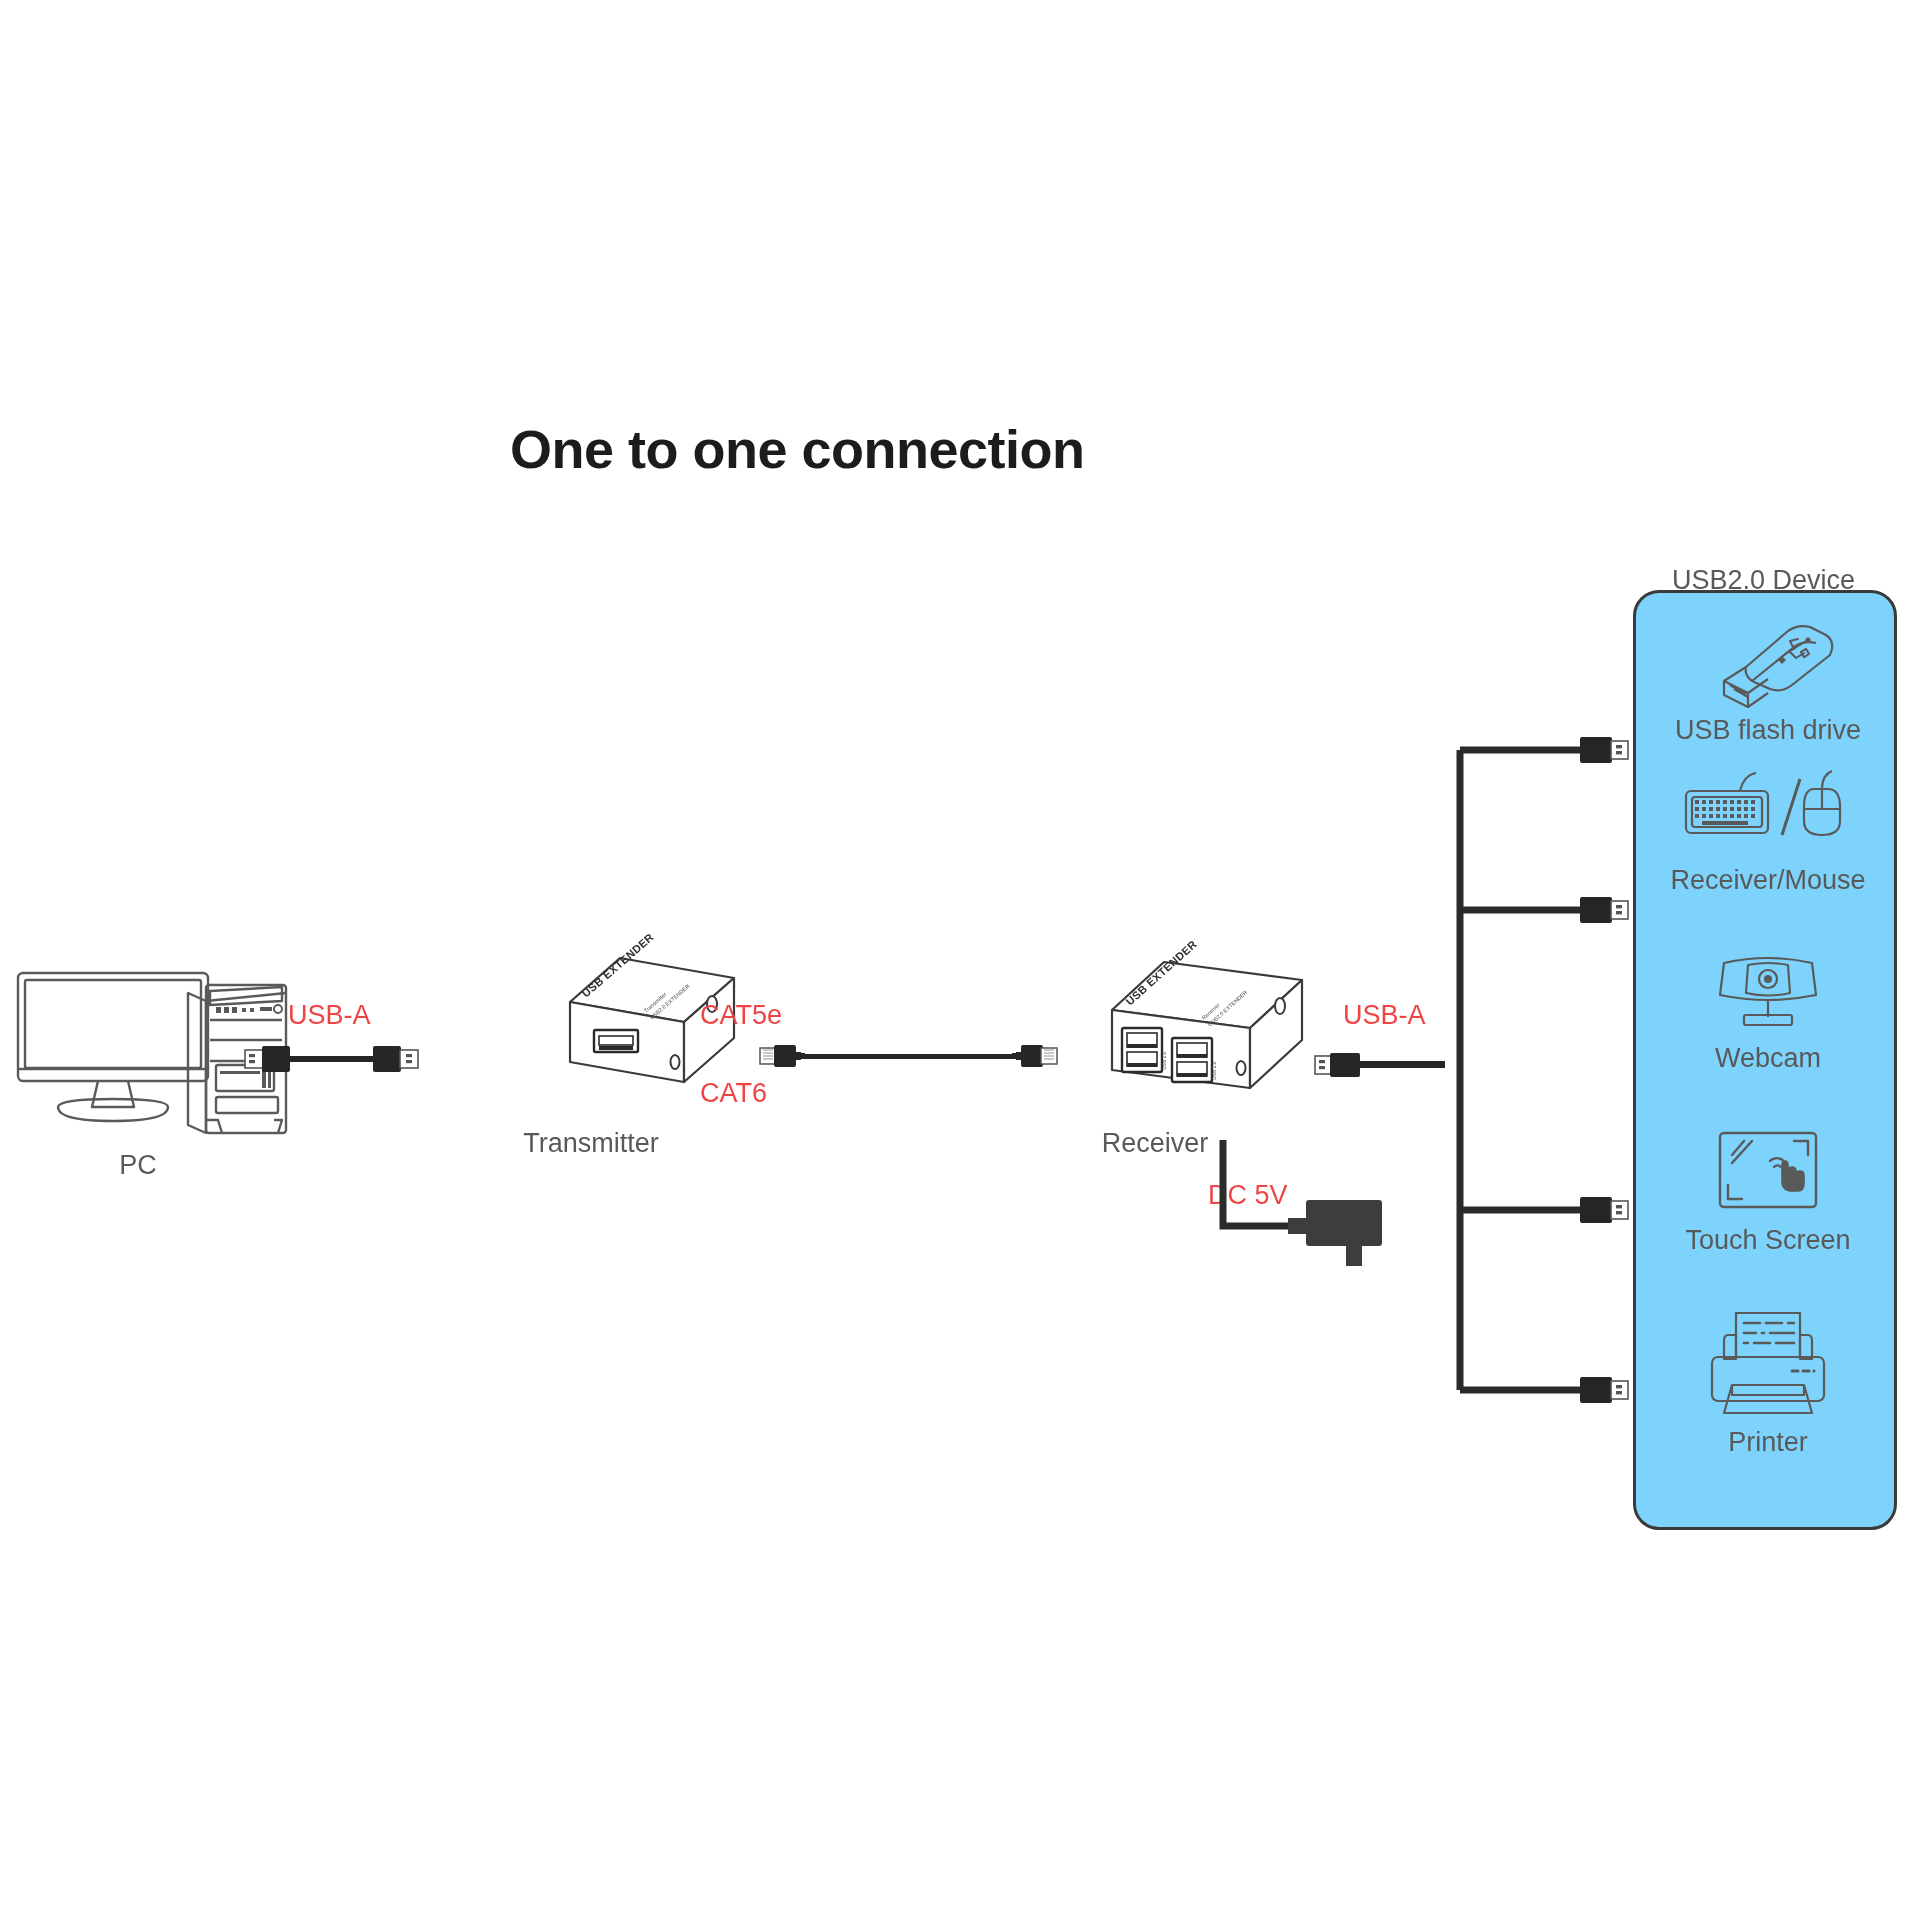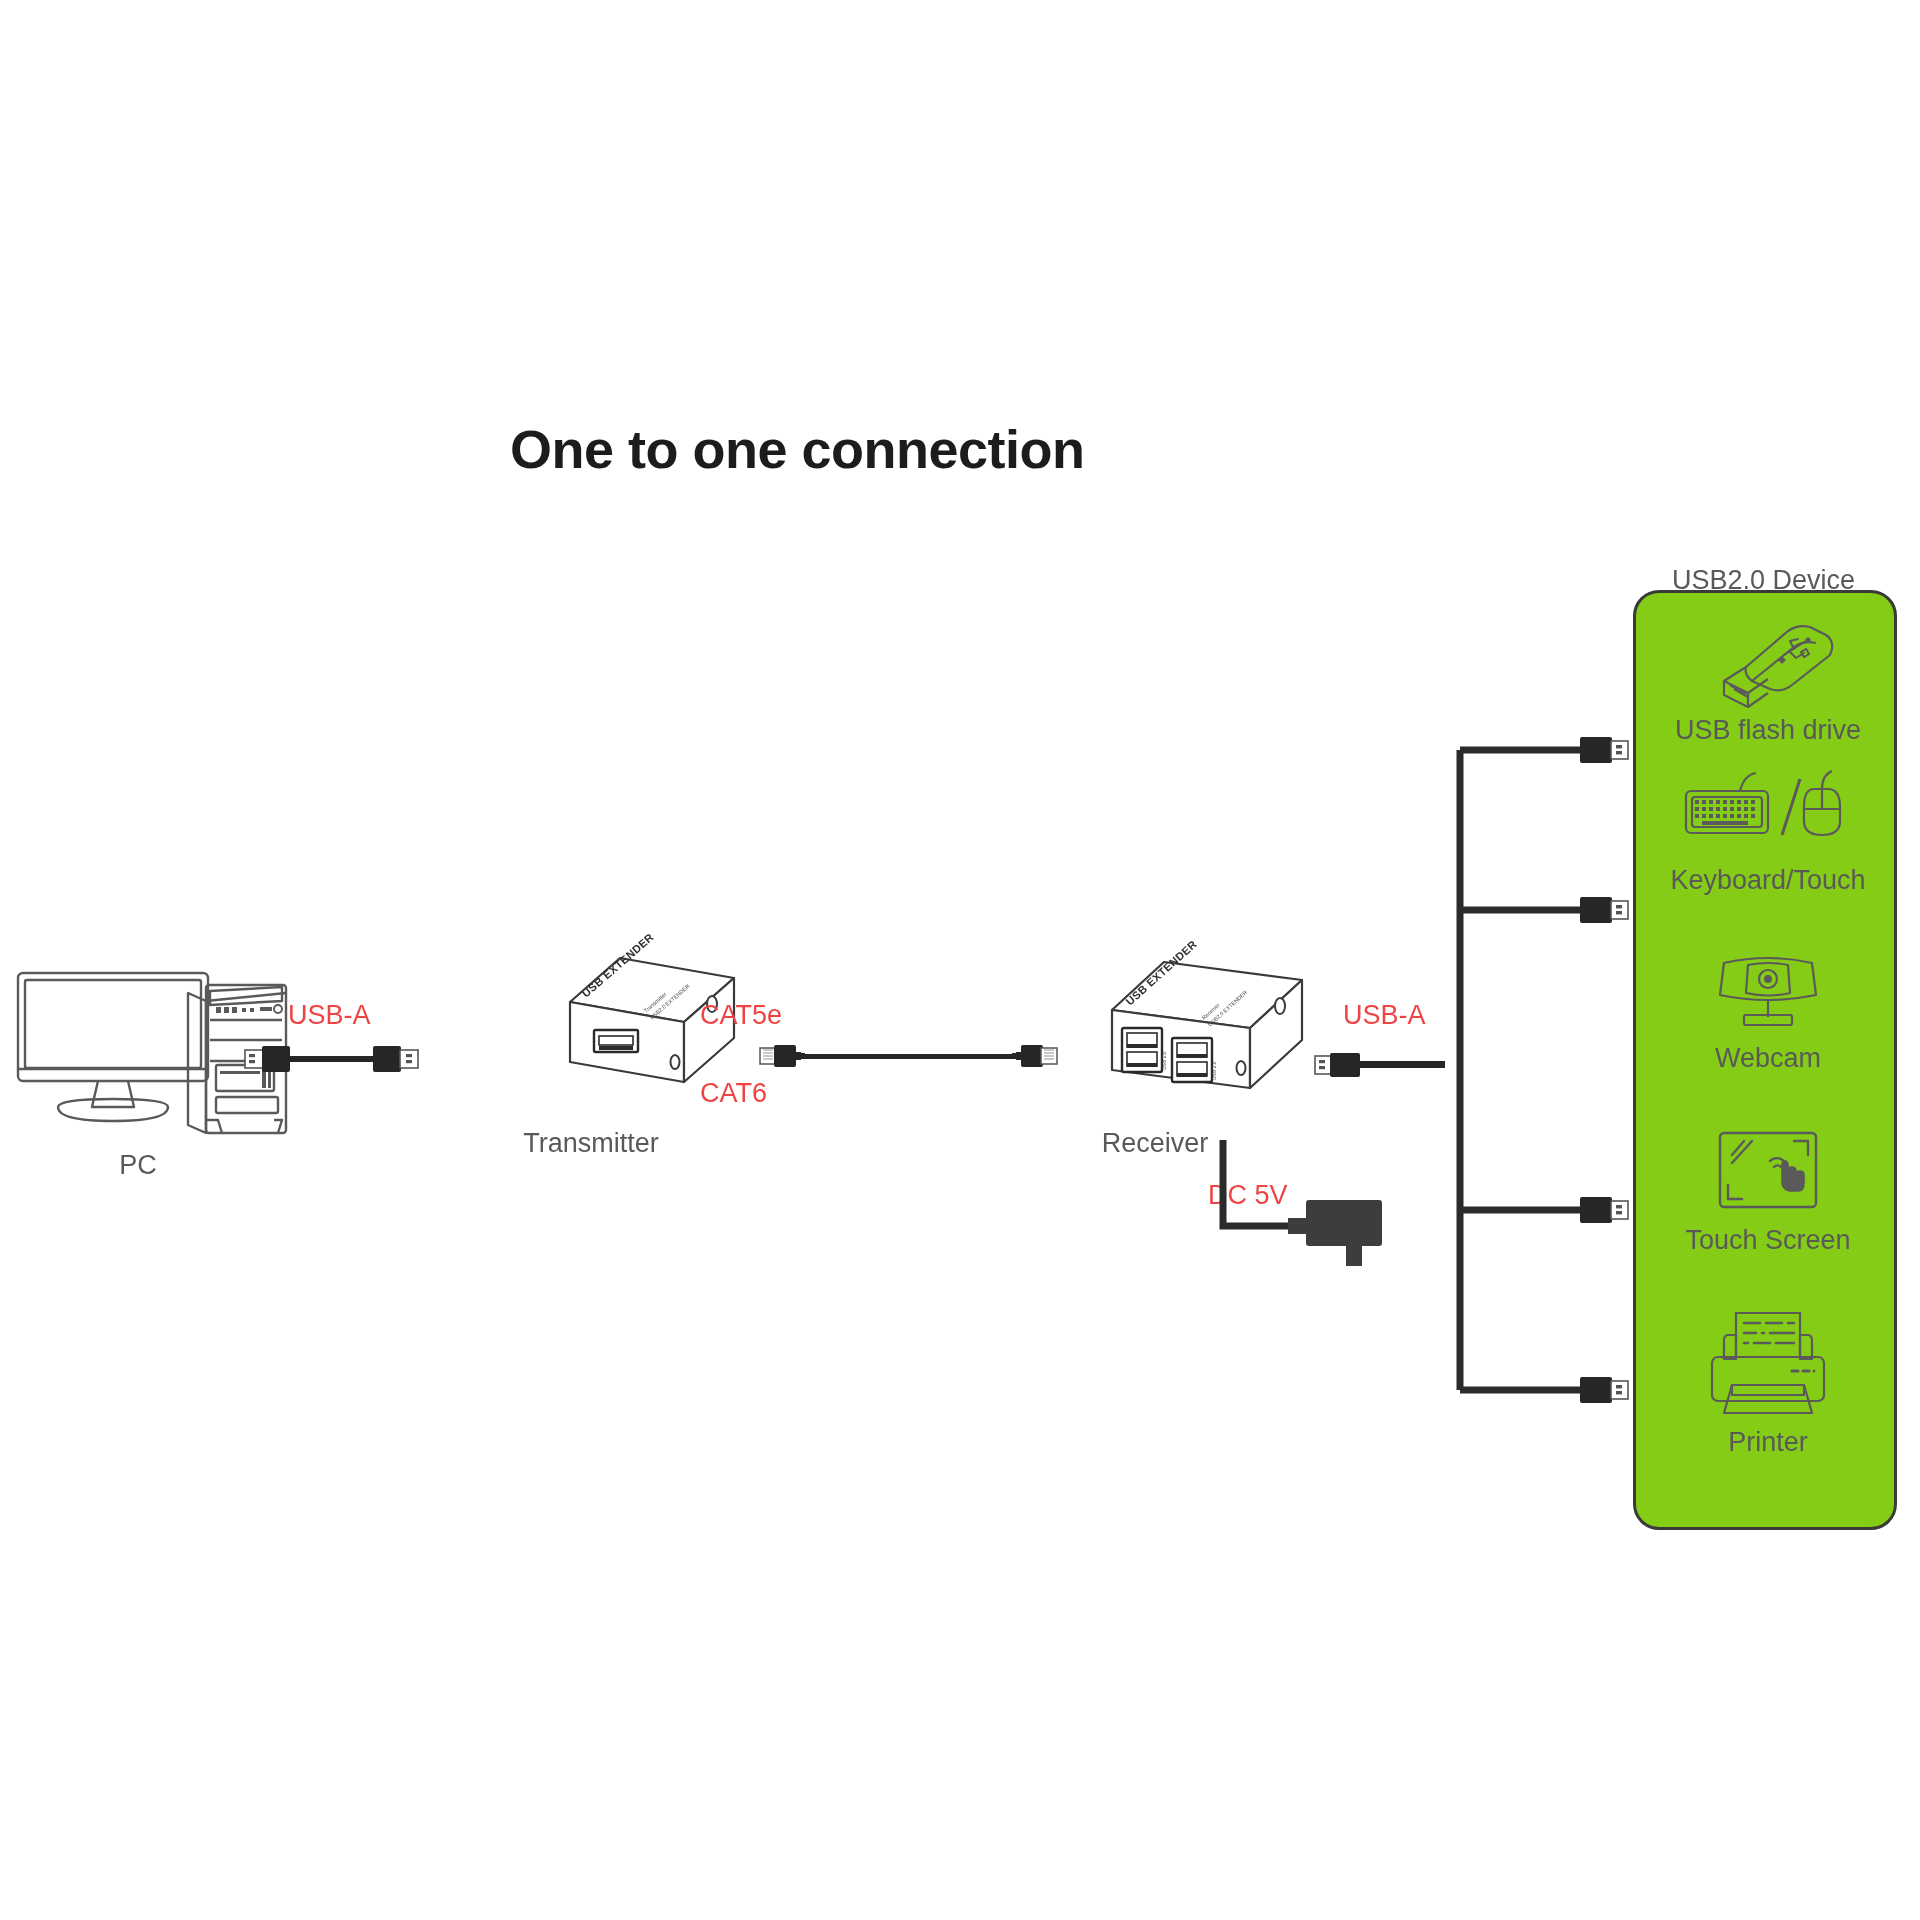--- a/index.html
+++ b/index.html
@@ -50,21 +50,21 @@
     white-space: nowrap;
   }
   .device-panel {
     position: absolute;
     left: 1633px;
     top: 590px;
     width: 264px;
     height: 940px;
     border: 3px solid #3a3a3a;
     border-radius: 26px;
-    background: #84cc16;
+    background: #7dd3fc;
     box-sizing: border-box;
   }
   .device-item {
     position: absolute;
     left: 0;
     width: 264px;
     text-align: center;
   }
   .device-item .icon-wrap {
     display: block;
@@ -384,21 +384,21 @@
             <path d="M146 72 L164 16" stroke-width="3"></path>
 
             <path d="M178 26 Q168 26 168 44 L168 58 Q168 72 186 72 Q204 72 204 58 L204 44 Q204 26 192 26 Z"></path>
             <path d="M186 26 L186 46"></path>
             <path d="M168 46 L204 46"></path>
 
             <path d="M186 26 Q186 12 196 8"></path>
           </g>
         </svg>
       </span>
-      <span class="dev-label">Keyboard/Touch</span>
+      <span class="dev-label">Receiver/Mouse</span>
     </div>
 
     <div class="device-item" style="top:348px;">
       <span class="icon-wrap">
         <svg width="264" height="96" viewBox="0 0 264 96">
           <g fill="none" stroke="#5a5a5a" stroke-width="2.2" stroke-linejoin="round">
             <path d="M88 22 Q132 12 176 22 L180 54 Q132 64 84 54 Z"></path>
             <path d="M112 24 Q132 20 152 24 L154 52 Q132 57 110 52 Z"></path>
             <circle cx="132" cy="38" r="9"></circle>
             <circle cx="132" cy="38" r="4" fill="#5a5a5a" stroke="none"></circle>

